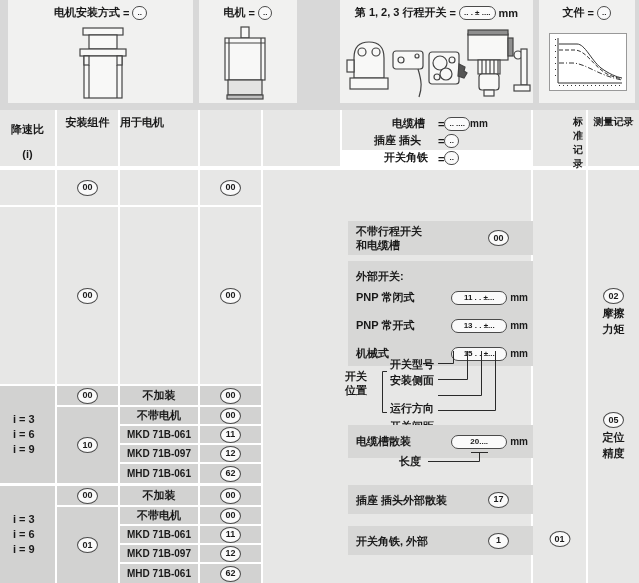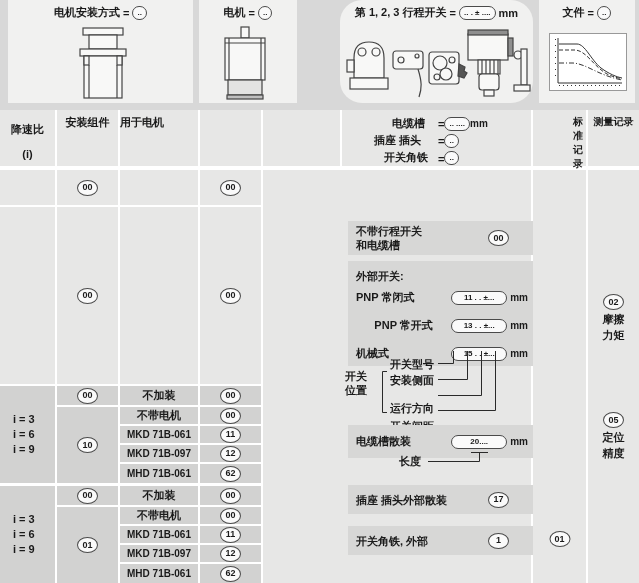--- a/index.html
+++ b/index.html
@@ -76,21 +76,21 @@
         <rect x="8" y="12" width="40" height="42"></rect>
         <line x1="12" y1="12" x2="12" y2="54"></line>
         <line x1="44" y1="12" x2="44" y2="54"></line>
         <line x1="8" y1="17" x2="48" y2="17"></line>
         <rect x="11" y="54" width="34" height="15" fill="#e3e3e2"></rect>
         <rect x="10" y="69" width="36" height="4" fill="#bfbfbf"></rect>
       </g>
     </svg>
   </div>
 
-  <div class="panel" style="left:340px;width:193px;border-radius:22px;">
+  <div class="panel" style="left:340px;width:193px;">
     <div class="toplabel">
       <span>第 1, 2, 3 行程开关</span>
       <span>=</span>
       <span class="oval">.. . ± ....</span>
       <span>mm</span>
     </div>
     <svg class="abs" style="left:6px;top:36px;" width="46" height="62">
       <g class="icon-stroke">
         <path d="M8,22 Q8,6 23,6 Q38,6 38,22 L38,42 L8,42 Z"></path>
         <circle cx="16" cy="16" r="4"></circle>
@@ -167,21 +167,21 @@
   <div class="cell hcol" style="left:0;top:110px;width:55px;height:56px;flex-direction:column;gap:11px;">
     <span class="hdrtext" style="align-self:center;">降速比</span>
     <span class="hdrtext" style="align-self:center;">(i)</span>
   </div>
   <div class="cell hcol" style="left:120px;top:110px;width:78px;height:56px;justify-content:flex-start;">
     <span class="hdrtext">用于电机</span>
   </div>
   <div class="cell blank" style="left:200px;top:110px;width:61px;height:56px;"></div>
   <div class="cell blank" style="left:263px;top:110px;width:77px;height:56px;"></div>
 
-  <div class="cell" style="left:342px;top:110px;width:189px;height:56px;">
+  <div class="cell" style="left:342px;top:110px;width:189px;height:40px;">
     <div class="h6row" style="top:6px;">
       <span class="h6lab" style="padding-left:50px;">电缆槽</span>
       <span>=</span>
       <span class="oval">.. ....</span>
       <span style="font-size:10px;">mm</span>
     </div>
     <div class="h6row" style="top:23px;">
       <span class="h6lab" style="padding-left:32px;">插座 插头</span>
       <span>=</span>
       <span class="oval">..</span>
@@ -301,21 +301,21 @@
     <span class="badge">62</span>
   </div>
 
   <div class="cell blank" style="left:263px;top:170px;width:268px;height:413px;"></div>
 
   <div class="cell" style="left:533px;top:170px;width:53px;height:413px;justify-content:flex-start;align-items:flex-start;">
     <span class="badge" style="position:absolute;left:50%;top:361px;transform:translateX(-50%);">01</span>
   </div>
 
   <div class="cell" style="left:588px;top:170px;width:51px;height:413px;justify-content:flex-start;">
-    <div class="m-group" style="top:124px;">
+    <div class="m-group" style="top:118px;">
       <span class="badge">02</span>
       <span>摩擦</span>
       <span>力矩</span>
     </div>
     <div class="m-group" style="top:242px;">
       <span class="badge">05</span>
       <span>定位</span>
       <span>精度</span>
     </div>
   </div>
@@ -326,21 +326,21 @@
     <span class="badge boxbadge">00</span>
   </div>
 
   <div class="box" style="top:253px;height:105px;">
     <span class="boxlab" style="top:8px;">外部开关:</span>
     <div class="exrow" style="top:29px;">
       <span class="lab">PNP 常闭式</span>
       <span class="oval">11 . . ±...</span>
       <span class="unit">mm</span>
     </div>
-    <div class="exrow" style="top:57px;text-align:center;">
+    <div class="exrow" style="top:57px;">
       <span class="lab">PNP 常开式</span>
       <span class="oval">13 . . ±...</span>
       <span class="unit">mm</span>
     </div>
     <div class="exrow" style="top:85px;">
       <span class="lab">机械式</span>
       <span class="oval">15 . . ±...</span>
       <span class="unit">mm</span>
     </div>
   </div>

